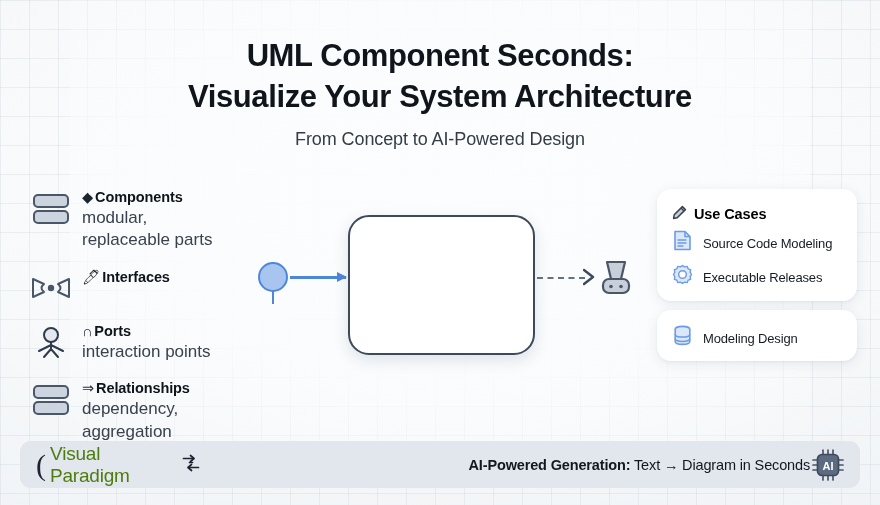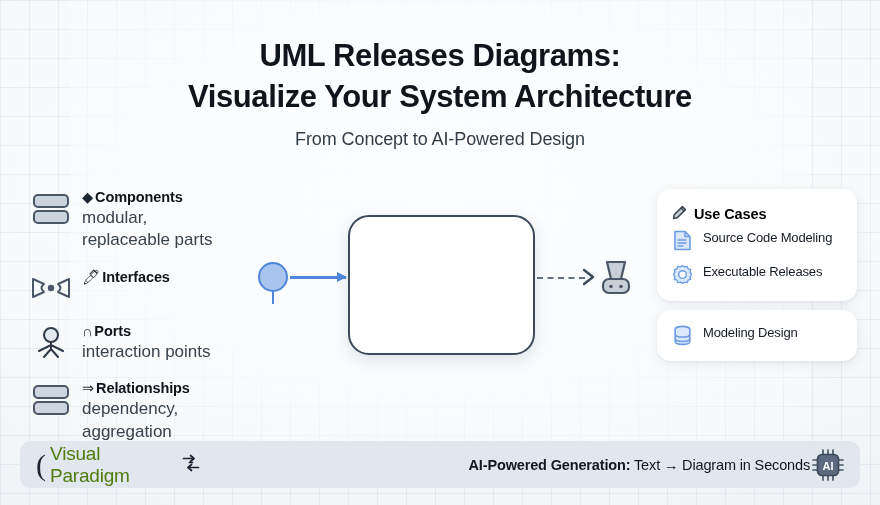--- a/index.html
+++ b/index.html
@@ -190,21 +190,21 @@
     align-items: center;
     gap: 7px;
     font-size: 14.5px;
     font-weight: bold;
     color: #000000;
     margin-bottom: 7px;
     letter-spacing: -0.1px;
   }
   .uc-row {
     display: flex;
-    align-items: flex-start;
+    align-items: flex-end;
     gap: 10px;
     margin-bottom: 13px;
   }
   .uc-row:last-child { margin-bottom: 0; }
   .uc-label {
     font-size: 13px;
     color: #161c24;
     letter-spacing: -0.15px;
     white-space: nowrap;
   }
@@ -263,21 +263,21 @@
     display: flex; align-items: center; justify-content: center;
   }
 </style>
 </head>
 <body>
 
 <div id="stage">
   <div id="wash"></div>
 
   <div id="header">
-    <div class="title-line">UML Releases Diagrams:</div>
+    <div class="title-line">UML Component Seconds:</div>
     <div class="title-line">Visualize Your System Architecture</div>
     <div class="subtitle">From Concept to AI-Powered Design</div>
   </div>
 
   <div id="features">
 
     <div class="feat">
       <div class="feat-ico">
         <svg width="40" height="34" viewBox="0 0 40 34">
           <rect x="3" y="3" width="34" height="12" rx="4" fill="#ccd4e0" stroke="#4a5768" stroke-width="2"></rect>

